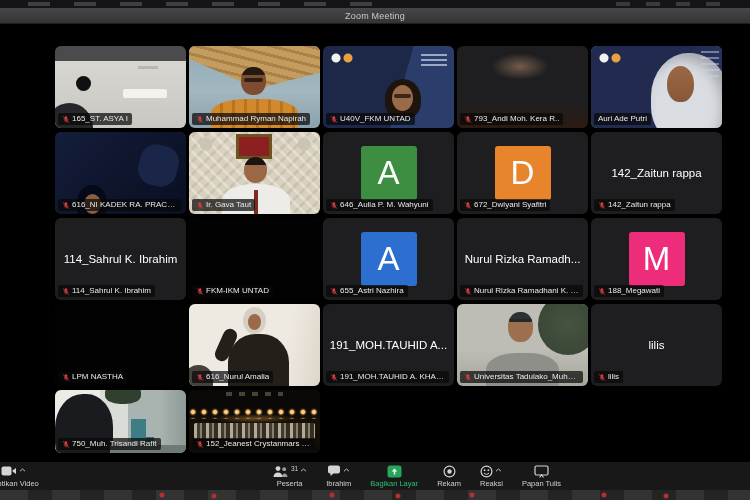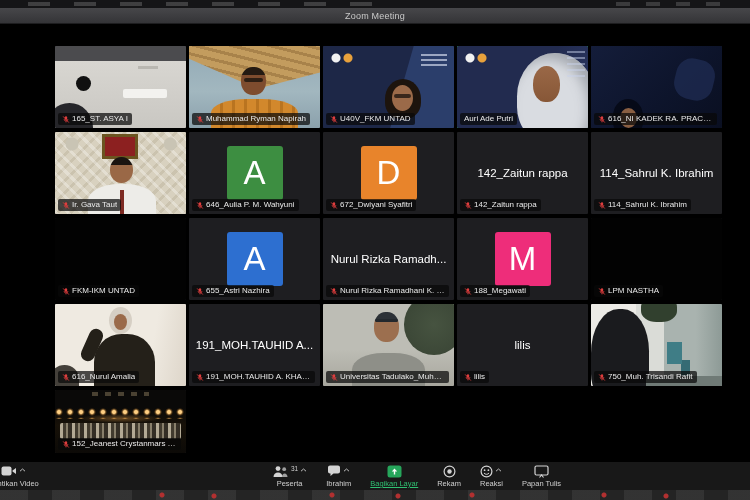--- a/index.html
+++ b/index.html
@@ -14,21 +14,21 @@
      background:repeating-linear-gradient(90deg,rgba(190,190,190,.55) 0 14px,transparent 14px 30px);}
   .titlebar{position:absolute;left:0;top:8px;width:750px;height:15px;
      background:linear-gradient(#47474a,#343437);border-bottom:1px solid #1d1d1f;
      display:flex;align-items:center;justify-content:center;}
   .titlebar .t{font-size:9px;color:#c9c9c9;letter-spacing:.2px;}
 
   
   .grid{position:absolute;left:55px;top:46px;width:667px;height:407px;
      display:grid;grid-template-columns:repeat(5,131px);
      grid-template-rows:82px 82px 82px 82px 63px;column-gap:3px;row-gap:4px;}
-  .tile{position:relative;background:#1e1e21;overflow:hidden;border-radius:1px;}
+  .tile{position:relative;background:#1e1e21;overflow:hidden;border-radius:6px;}
   .tile.active{box-shadow:inset 0 0 0 2px #21bf5f;}
   .tile.active .sc{border-radius:1px;}
   .center-name{position:absolute;inset:0;display:flex;align-items:center;justify-content:center;
      color:#fff;font-size:11.5px;padding:0 6px;text-align:center;}
   .avatar{position:absolute;left:50%;top:50%;transform:translate(-50%,-50%);
      width:56px;height:54px;border-radius:3px;display:flex;align-items:center;justify-content:center;
      color:#fff;font-size:33px;font-weight:400;}
   .plabel{position:absolute;left:3px;bottom:3px;max-width:94%;height:12px;
      background:rgba(8,8,8,.72);border-radius:2px;display:flex;align-items:center;
      padding:0 4px;gap:2px;box-sizing:border-box;}
@@ -147,21 +147,21 @@
      background:repeating-linear-gradient(90deg,#8a7a5c 0 6px,transparent 6px 13px);}
   .sc-night-group .s4{left:18%;top:38%;width:64%;height:14%;opacity:.4;
      background:radial-gradient(#e8a34d,transparent 70%);}
 
   
   .toolbar{position:absolute;left:0;top:462px;width:750px;height:28px;background:#181818;}
   .tb{background:none;border:none;padding:0;margin:0;display:flex;flex-direction:column;
       align-items:center;gap:1px;cursor:pointer;}
   .tb .row{display:flex;align-items:flex-start;gap:2px;height:14px;}
   .tb .lbl{font-size:7.5px;color:#cfcfcf;white-space:nowrap;line-height:8px;}
-  .tb .lbl.green{color:#2fbf71;text-decoration:underline;}
+  .tb .lbl.green{color:#2fbf71;}
   .tb .count{font-size:6.5px;color:#cfcfcf;line-height:7px;}
   .tb svg{display:block;}
   .tb-left{position:absolute;left:-12px;top:3px;}
   .tb-center{position:absolute;left:272px;top:3px;display:flex;gap:19px;align-items:flex-start;}
   .caret{margin-top:3px;}
 
   
   .bottomstrip{position:absolute;left:0;top:490px;width:750px;height:10px;background:#242424;
      background-image:
        radial-gradient(circle at 162px 5px,#b23030 2px,transparent 3px),
@@ -226,20 +226,37 @@
       <div class="plabel">
         <svg viewBox="0 0 10 10">
           <rect x="3.6" y="0.8" width="2.8" height="4.6" rx="1.4" fill="#e03e3e"></rect>
           <path d="M2.6 4.4a2.4 2.4 0 0 0 4.8 0" fill="none" stroke="#e03e3e" stroke-width="1"></path>
           <line x1="5" y1="6.9" x2="5" y2="8.6" stroke="#e03e3e" stroke-width="1"></line>
           <line x1="1.5" y1="1.2" x2="8.5" y2="8.8" stroke="#e03e3e" stroke-width="1.1"></line>
         </svg>
         <span>U40V_FKM UNTAD</span>
       </div>
     </div>
+    <div class="tile">
+      <div class="sc sc-closeup">
+        <i class="s1"></i>
+        <i class="s2"></i>
+        <i class="s3"></i>
+        <i class="s4"></i>
+      </div>
+      <div class="plabel">
+        <svg viewBox="0 0 10 10">
+          <rect x="3.6" y="0.8" width="2.8" height="4.6" rx="1.4" fill="#e03e3e"></rect>
+          <path d="M2.6 4.4a2.4 2.4 0 0 0 4.8 0" fill="none" stroke="#e03e3e" stroke-width="1"></path>
+          <line x1="5" y1="6.9" x2="5" y2="8.6" stroke="#e03e3e" stroke-width="1"></line>
+          <line x1="1.5" y1="1.2" x2="8.5" y2="8.8" stroke="#e03e3e" stroke-width="1.1"></line>
+        </svg>
+        <span>793_Andi Moh. Kera R..</span>
+      </div>
+    </div>
     <div class="tile active">
       <div class="sc sc-hijab-navy">
         <i class="s1"></i>
         <i class="s2"></i>
         <i class="s3"></i>
         <i class="s4"></i>
       </div>
       <div class="plabel">
         <span>Auri Ade Putri</span>
       </div>

